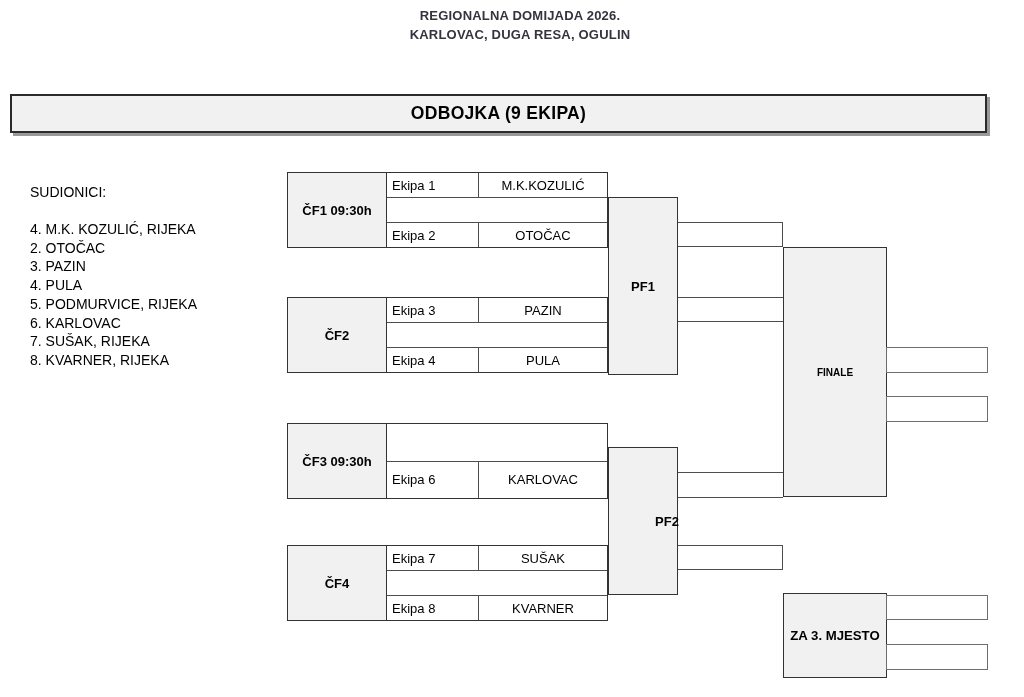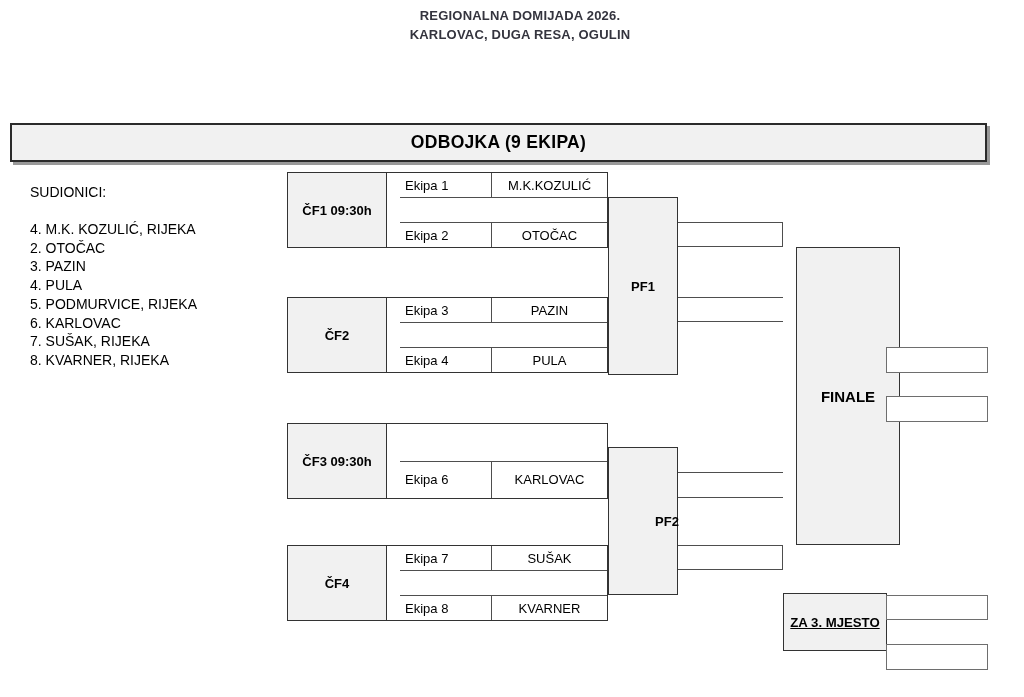--- a/index.html
+++ b/index.html
@@ -8,38 +8,38 @@
 
   .page { position:relative; width:1024px; height:697px; background:#fff; overflow:hidden; }
 
   
   .hdr { position:absolute; left:0; width:1040px; text-align:center;
          font-weight:bold; font-size:13px; color:#34343e; letter-spacing:.2px; }
   .hdr1 { top:8px; }
   .hdr2 { top:27px; }
 
   
-  .title-box { position:absolute; left:10px; top:123px; width:977px; height:39px;
+  .title-box { position:absolute; left:10px; top:94px; width:977px; height:39px;
                background:#f1f1f1; border:2px solid #2b2b2b;
                box-shadow:3px 3px 0 #999999;
                display:flex; align-items:center; justify-content:center;
                font-size:17.5px; font-weight:bold; letter-spacing:.3px; }
 
   
   .participants { position:absolute; left:20px; top:183px; font-size:14px;margin-left:10px; }
   .p-head { line-height:19px; margin-bottom:18px; }
   .p-item { line-height:18.7px; white-space:nowrap; }
 
   
   .qf { position:absolute; left:287px; width:321px; height:76px; display:flex;
         border:1.5px solid #333; background:#fff; }
   .qf-label { width:99px; background:#f1f1f1; border-right:1.5px solid #333;
               display:flex; align-items:center; justify-content:center;
               font-weight:bold; font-size:13px; white-space:nowrap; }
-  .qf-rows { flex:1; display:flex; flex-direction:column;margin-left:13px; }
+  .qf-rows { flex:1; display:flex; flex-direction:column; }
   .qrow { flex:1; display:flex; border-bottom:1.3px solid #4e4e4e; }
   .qrow:last-child { border-bottom:none; }
   .cell-slot { width:92px; border-right:1.3px solid #4e4e4e;
                display:flex; align-items:center; padding-left:5px; font-size:13px; }
   .cell-team { flex:1; display:flex; align-items:center; justify-content:center; font-size:13px; }
 
   
   .sf { position:absolute; left:608px; width:70px; background:#f1f1f1;
         border:1.5px solid #333; display:flex; align-items:center; justify-content:center;
         font-weight:bold; font-size:13px; }
@@ -49,28 +49,28 @@
   
   .strip { position:absolute; left:678px; width:105px;
            border-top:1.3px solid #4e4e4e; border-bottom:1.3px solid #4e4e4e; }
   .strip-closed { border-right:1.3px solid #4e4e4e; }
   .stripA { top:222px; height:25px; }
   .stripB { top:297px; height:25px; }
   .stripC { top:472px; height:26px; }
   .stripD { top:545px; height:25px; }
 
   
-  .final-box { position:absolute; left:783px; top:247px; width:104px; height:298px;
+  .final-box { position:absolute; left:783px; top:247px; width:104px; height:250px;
                background:#f1f1f1; border:1.5px solid #333;
                display:flex; align-items:center; justify-content:center;
-               font-weight:bold; font-size:15px;margin-left:13px; }
-  .third-box { position:absolute; left:783px; top:593px; width:104px; height:58px;
+               font-weight:bold; font-size:10px; }
+  .third-box { position:absolute; left:783px; top:593px; width:104px; height:85px;
                background:#f1f1f1; border:1.5px solid #333;
                display:flex; align-items:center; justify-content:center;
-               font-weight:bold; font-size:13.2px; white-space:nowrap;text-decoration:underline; }
+               font-weight:bold; font-size:13.2px; white-space:nowrap; }
 
   
   .rslot { position:absolute; left:886px; width:102px; background:#fff;
            border:1.7px solid #6e6e6e; }
   .fslot1 { top:347px; height:26px; }
   .fslot2 { top:396px; height:26px; }
   .tslot1 { top:595px; height:25px; }
   .tslot2 { top:644px; height:26px; }
 </style>
 </head>

